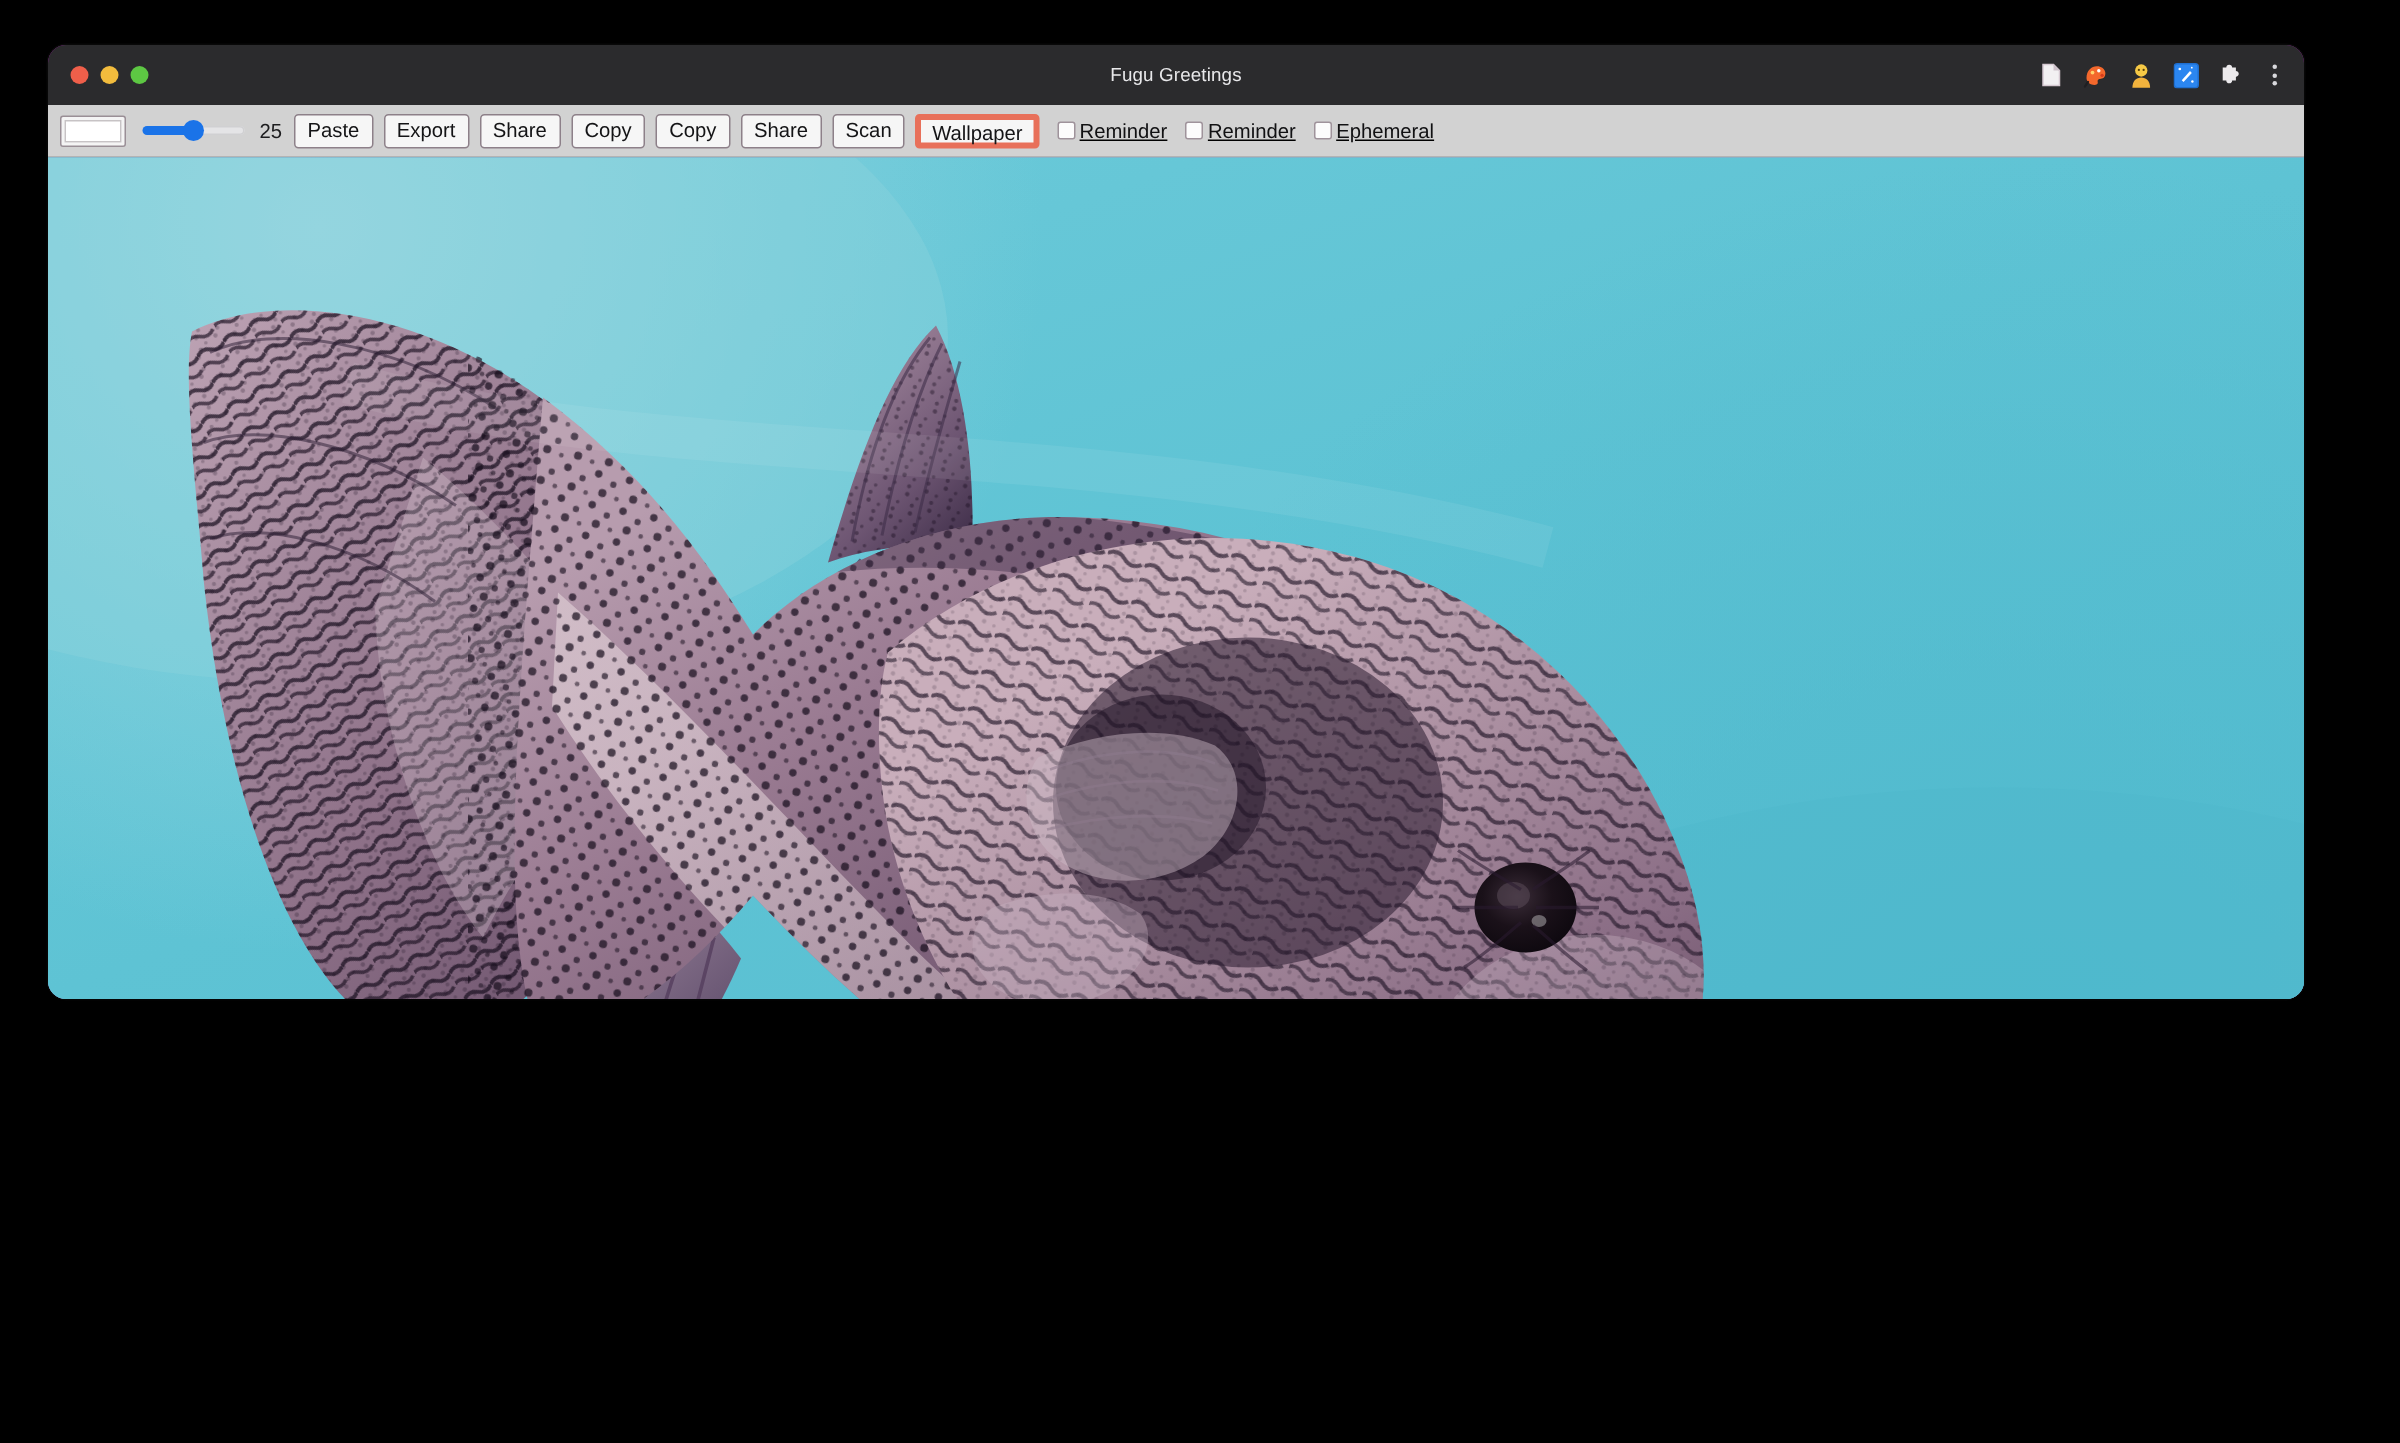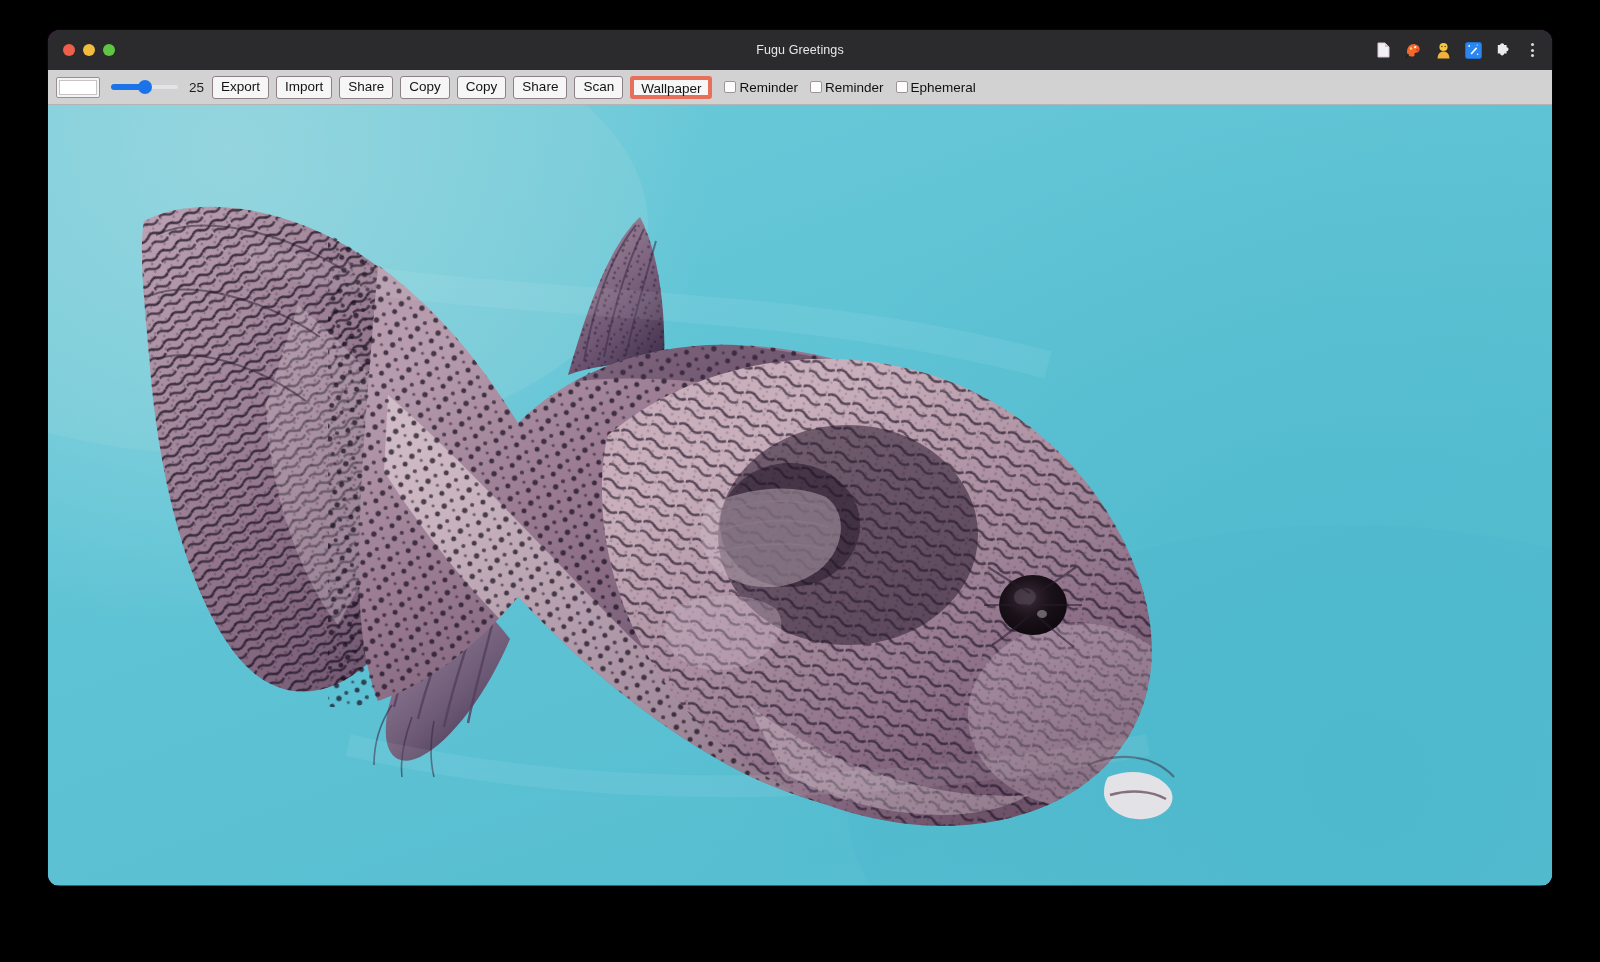--- a/index.html
+++ b/index.html
@@ -12,22 +12,22 @@
   }
   #desktop {
     position: relative;
     width: 1600px; height: 962px;
     background: #000000;
   }
 
   
   #window {
     position: absolute;
-    left: 48px; top: 30px;
-    width: 1504px; height: 856px;
+    left: 32px; top: 30px;
+    width: 1504px; height: 636px;
     border-radius: 12px;
     overflow: hidden;
     background: #a21caf;
     box-shadow: 0 18px 46px rgba(0,0,0,0.75), 0 0 0 1px rgba(255,255,255,0.04);
   }
 
   
   #titlebar {
     position: relative;
     height: 40px;
@@ -164,20 +164,21 @@
   .tb-button.focused {
     border: 4px solid #14532d;
     padding: 1px 7px 2px 7px;
   }
 
   .cb-group {
     display: flex;
     align-items: center;
     gap: 3px;
     margin-left: 5px;
+    text-decoration: underline;
   }
   .cb-box {
     width: 12px; height: 12px;
     border: 1px solid #9f939b;
     border-radius: 2px;
     background: #fcfcfc;
     display: block;
   }
   .cb-label {
     font-size: 13.5px;
@@ -279,22 +280,22 @@
       </div>
 
       <div id="slider-wrap">
         <div id="slider-track"></div>
         <div id="slider-fill" style="width: 50%; background: rgb(26, 115, 232);"></div>
         <div id="slider-thumb" style="left: 50%; background: rgb(26, 115, 232);"></div>
       </div>
 
       <div id="slider-value">25</div>
 
+      <button class="tb-button">Paste</button>
       <button class="tb-button">Export</button>
-      <button class="tb-button">Import</button>
       <button class="tb-button">Share</button>
       <button class="tb-button">Copy</button>
       <button class="tb-button">Copy</button>
       <button class="tb-button">Share</button>
       <button class="tb-button">Scan</button>
       <button class="tb-button focused" style="border-color: rgb(232, 112, 90);">Wallpaper</button>
 
       <div class="cb-group">
         <span class="cb-box"></span>
         <span class="cb-label">Reminder</span>

